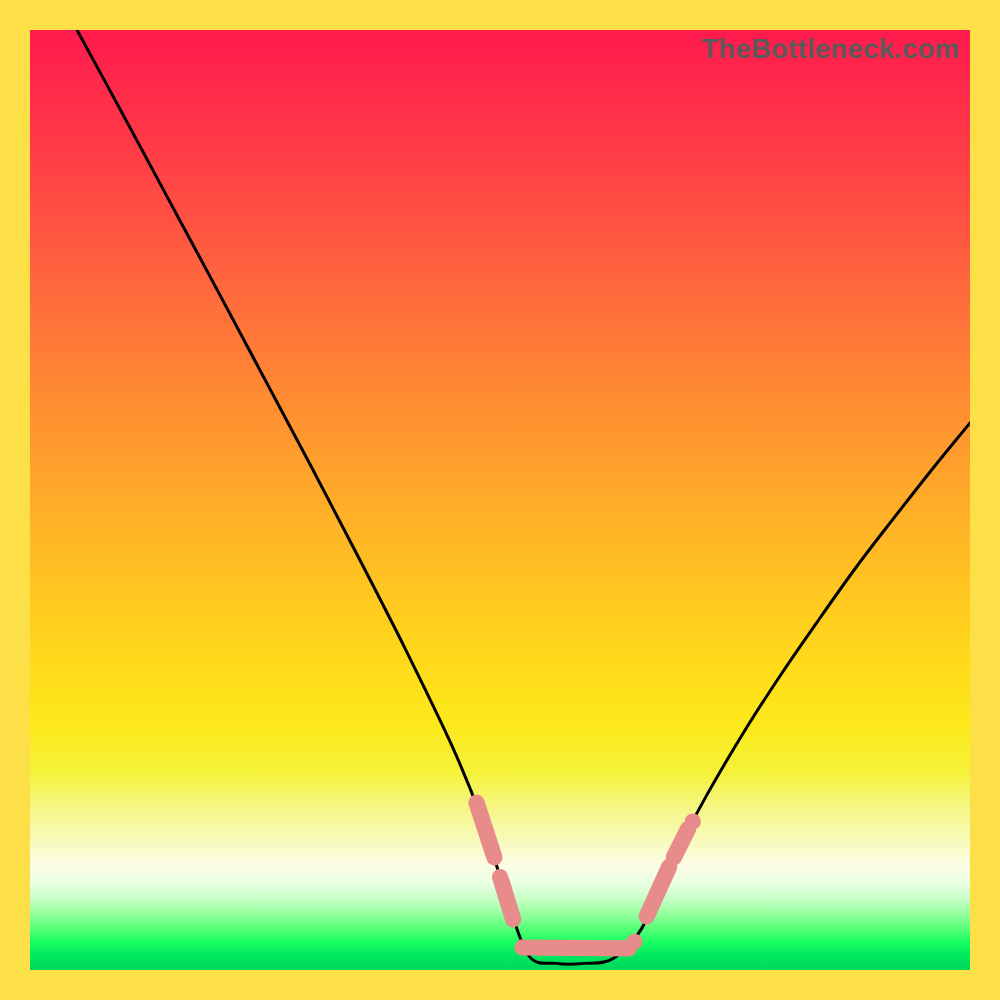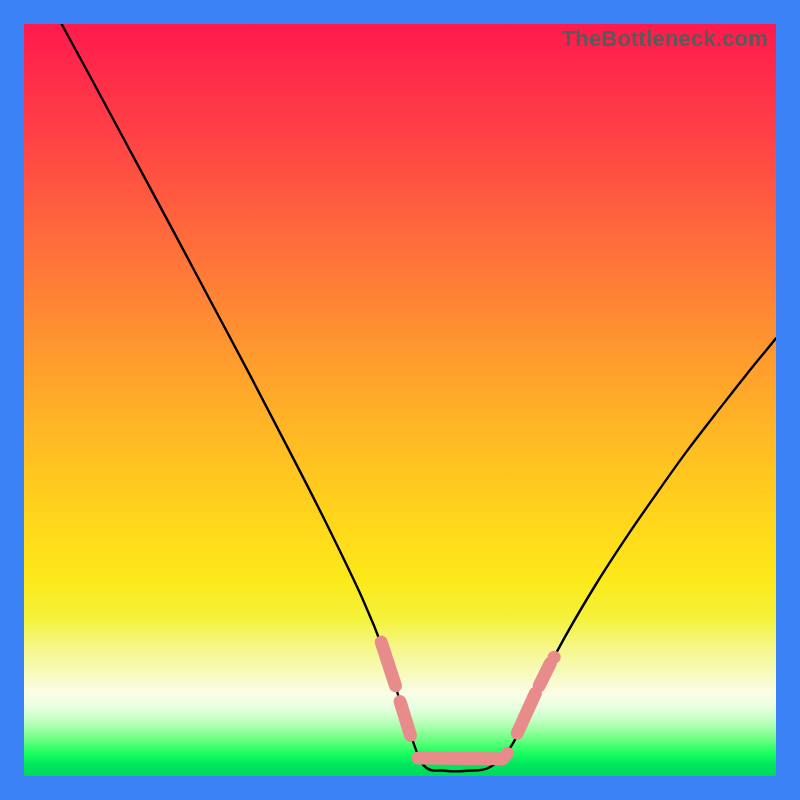--- a/index.html
+++ b/index.html
@@ -1,20 +1,20 @@
 <!DOCTYPE html>
 <html><head>
 <meta charset="utf-8">
 <style>
   * { margin: 0; padding: 0; box-sizing: border-box; }
   html, body { width: 800px; height: 800px; overflow: hidden; background: #000; }
   .frame {
     width: 800px;
     height: 800px;
-    background: #3b82f6;
+    background: #fde047;
     position: relative;
   }
   .plot {
     position: absolute;
     left: 24px;
     top: 24px;
     width: 752px;
     height: 752px;
     background: linear-gradient(to bottom,
       #ff1a4d 0%,

